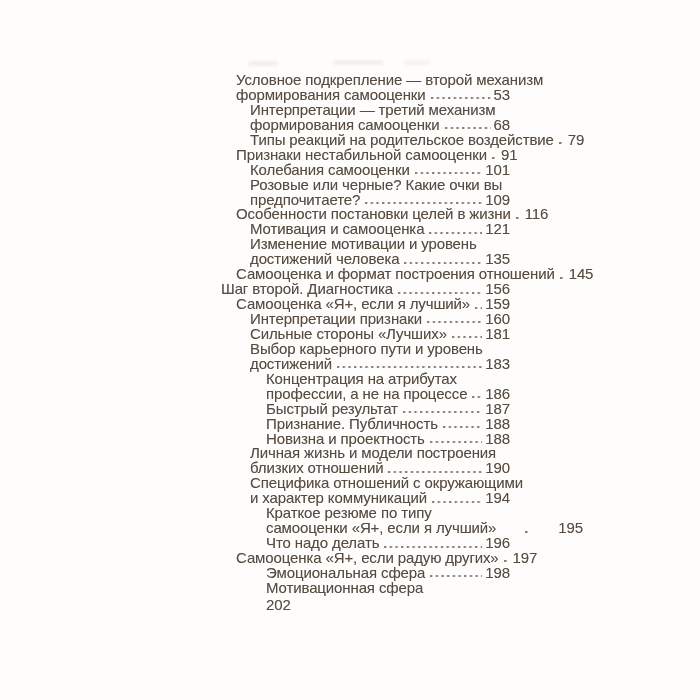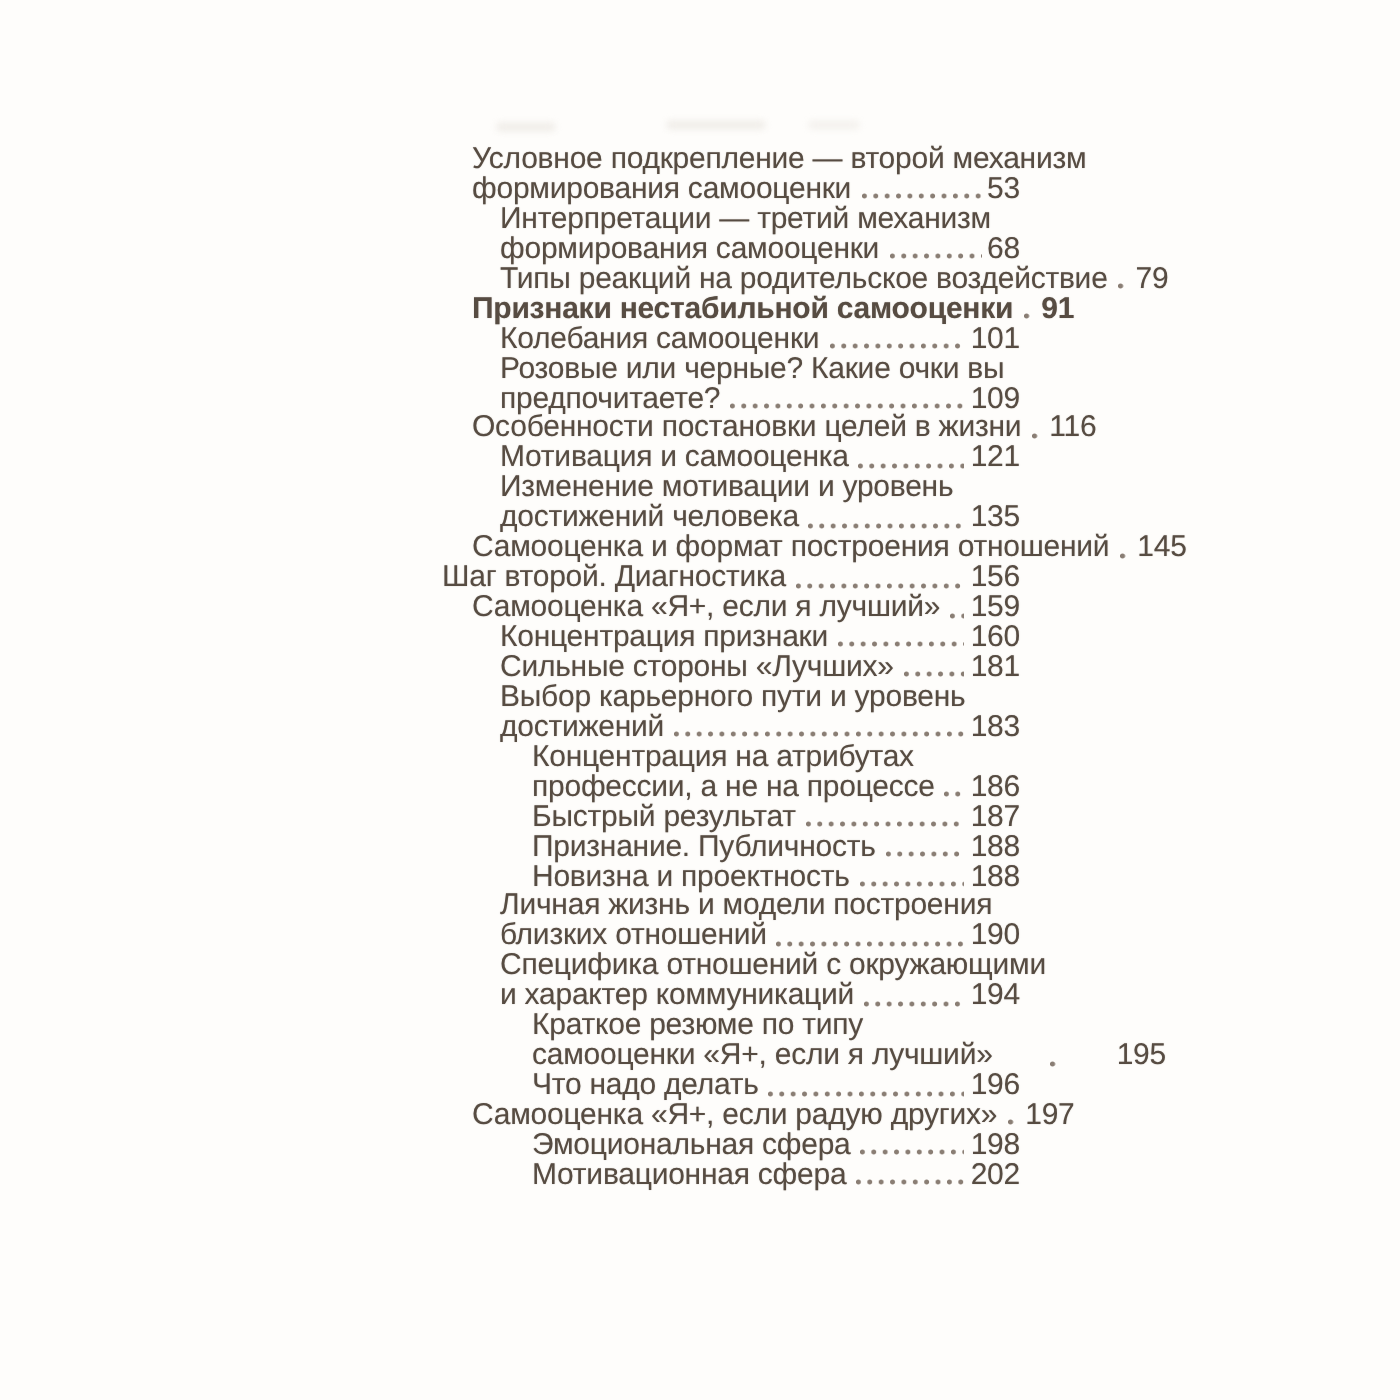--- a/index.html
+++ b/index.html
@@ -95,21 +95,21 @@
       <div class="row" style="padding-left: 29px;">
     <span class="t">формирования самооценки</span>
     <span class="leader"></span>
     <span class="p">68</span>
   </div>
       <div class="row" style="padding-left: 29px;">
     <span class="t">Типы реакций на родительское воздействие</span>
     <span class="leader"></span>
     <span class="p">79</span>
   </div>
-      <div class="row" style="padding-left: 15px; font-weight: bold;">
+      <div class="row" style="padding-left: 15px;">
     <span class="t">Признаки нестабильной самооценки</span>
     <span class="leader"></span>
     <span class="p">91</span>
   </div>
       <div class="row" style="padding-left: 29px;">
     <span class="t">Колебания самооценки</span>
     <span class="leader"></span>
     <span class="p">101</span>
   </div>
       <div class="row" style="padding-left: 29px;">
@@ -149,21 +149,21 @@
     <span class="t">Шаг второй. Диагностика</span>
     <span class="leader"></span>
     <span class="p">156</span>
   </div>
       <div class="row" style="padding-left: 15px;">
     <span class="t">Самооценка «Я+, если я лучший»</span>
     <span class="leader"></span>
     <span class="p">159</span>
   </div>
       <div class="row" style="padding-left: 29px;">
-    <span class="t">Концентрация признаки</span>
+    <span class="t">Интерпретации признаки</span>
     <span class="leader"></span>
     <span class="p">160</span>
   </div>
       <div class="row" style="padding-left: 29px;">
     <span class="t">Сильные стороны «Лучших»</span>
     <span class="leader"></span>
     <span class="p">181</span>
   </div>
       <div class="row" style="padding-left: 29px;">
     <span class="t">Выбор карьерного пути и уровень</span>
@@ -233,19 +233,19 @@
       <div class="row" style="padding-left: 15px;">
     <span class="t">Самооценка «Я+, если радую других»</span>
     <span class="leader"></span>
     <span class="p">197</span>
   </div>
       <div class="row" style="padding-left: 45px;">
     <span class="t">Эмоциональная сфера</span>
     <span class="leader"></span>
     <span class="p">198</span>
   </div>
-      <div class="row" style="padding-left: 45px;">
+      <div class="row" style="padding-left: 45px; flex-direction: column;">
     <span class="t">Мотивационная сфера</span>
     <span class="leader"></span>
     <span class="p">202</span>
   </div>
     </div>
 </div>
 
 </body></html>

